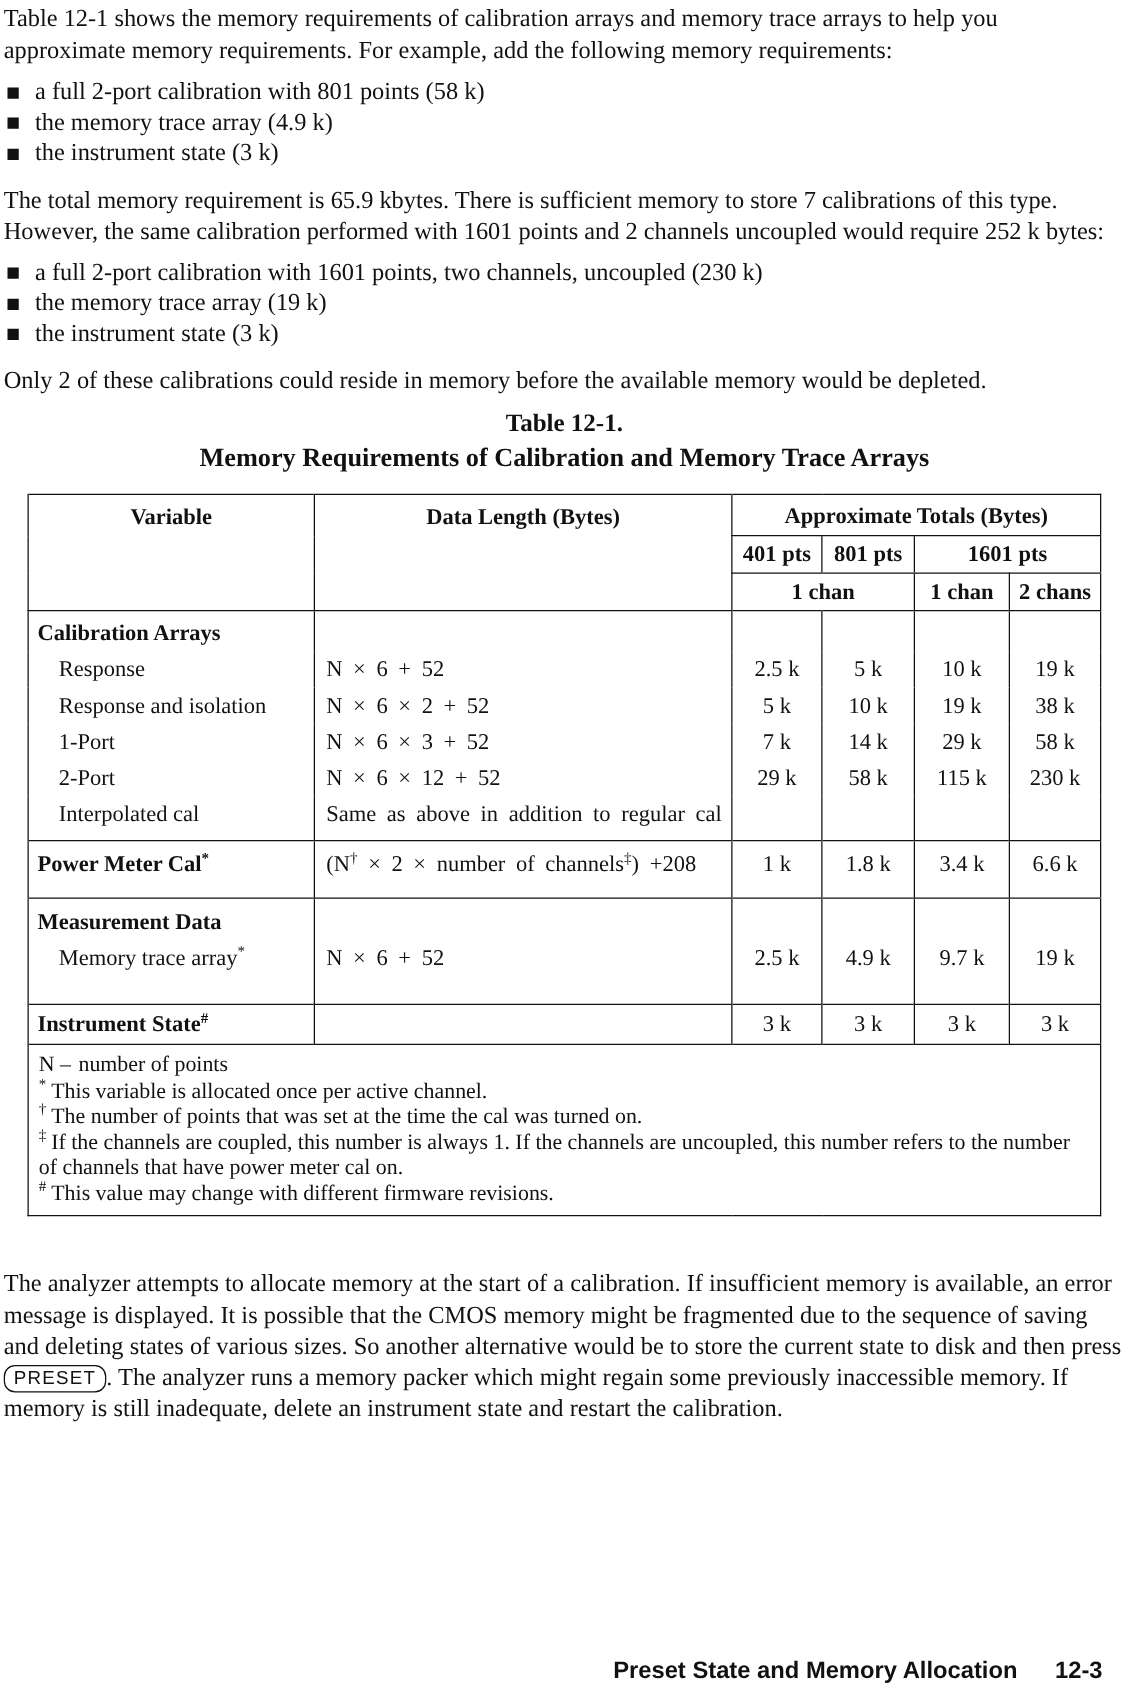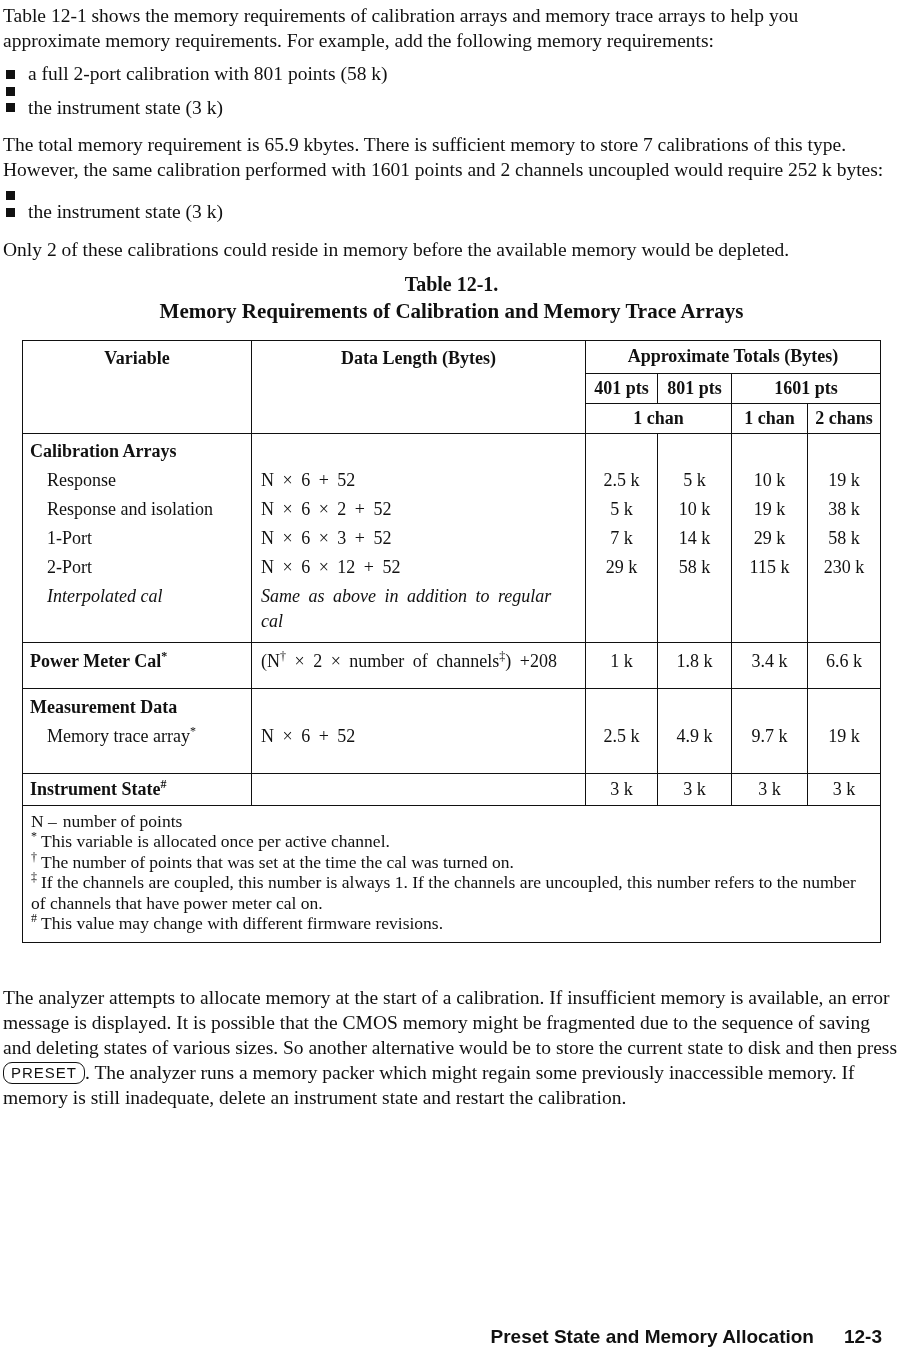--- a/index.html
+++ b/index.html
@@ -70,21 +70,21 @@
   .memtable tbody { border-top: 1.8px solid #111; }
   .memtable tfoot { border-top: 1.8px solid #111; }
 
   .memtable td { line-height: 25px; vertical-align: top; }
   .memtable td.sect { font-weight: bold; padding-left: 7px; }
   .memtable td.item { padding-left: 24px; }
   .memtable td.dl { padding-left: 9px; word-spacing: 4px; }
   .memtable td.num { text-align: center; margin-top: 46px; }
   .memtable tbody.g-cal tr.trow td { height: 25px; }
   .memtable tbody.g-cal tr.srow td { padding-top: 5px; height: 30px; }
-  .memtable tbody.g-cal tr.lastrow td { padding-bottom: 8px; font-style: italic; }
+  .memtable tbody.g-cal tr.lastrow td { padding-bottom: 8px; }
   .memtable tbody.g-pwr td { padding-top: 6px; padding-bottom: 14px; font-family: Liberation Serif, serif; }
   .memtable tbody.g-meas tr.srow td { padding-top: 6px; }
   .memtable tbody.g-meas tr.trow td { padding-bottom: 24px; }
   .memtable tbody.g-inst td { padding-top: 3px; padding-bottom: 3px; }
 
   sup.vs { font-size: 12px; vertical-align: super; line-height: 0; }
 
   .memtable tfoot td {
     border-left: none;
     padding: 5px 10px 8px 8px;
@@ -127,32 +127,38 @@
 
   <p class="para">Table 12-1 shows the memory requirements of calibration arrays and memory trace arrays to help you approximate memory requirements. For example, add the following memory requirements:</p>
 
   <ul class="bullets">
     <li>
       <span class="sq"></span>
       <span>a full 2-port calibration with 801 points (58 k)</span>
     </li>
     <li>
       <span class="sq"></span>
+      <span>the memory trace array (4.9 k)</span>
     </li>
     <li>
       <span class="sq"></span>
       <span>the instrument state (3 k)</span>
     </li>
   </ul>
 
   <p class="para">The total memory requirement is 65.9 kbytes. There is sufficient memory to store 7 calibrations of this type. However, the same calibration performed with 1601 points and 2 channels uncoupled would require 252 k bytes:</p>
 
   <ul class="bullets">
     <li>
       <span class="sq"></span>
+      <span>a full 2-port calibration with 1601 points, two channels, uncoupled (230 k)</span>
+    </li>
+    <li>
+      <span class="sq"></span>
+      <span>the memory trace array (19 k)</span>
     </li>
     <li>
       <span class="sq"></span>
       <span>the instrument state (3 k)</span>
     </li>
   </ul>
 
   <p class="para">Only 2 of these calibrations could reside in memory before the available memory would be depleted.</p>
 
   <div class="tbl-title">

